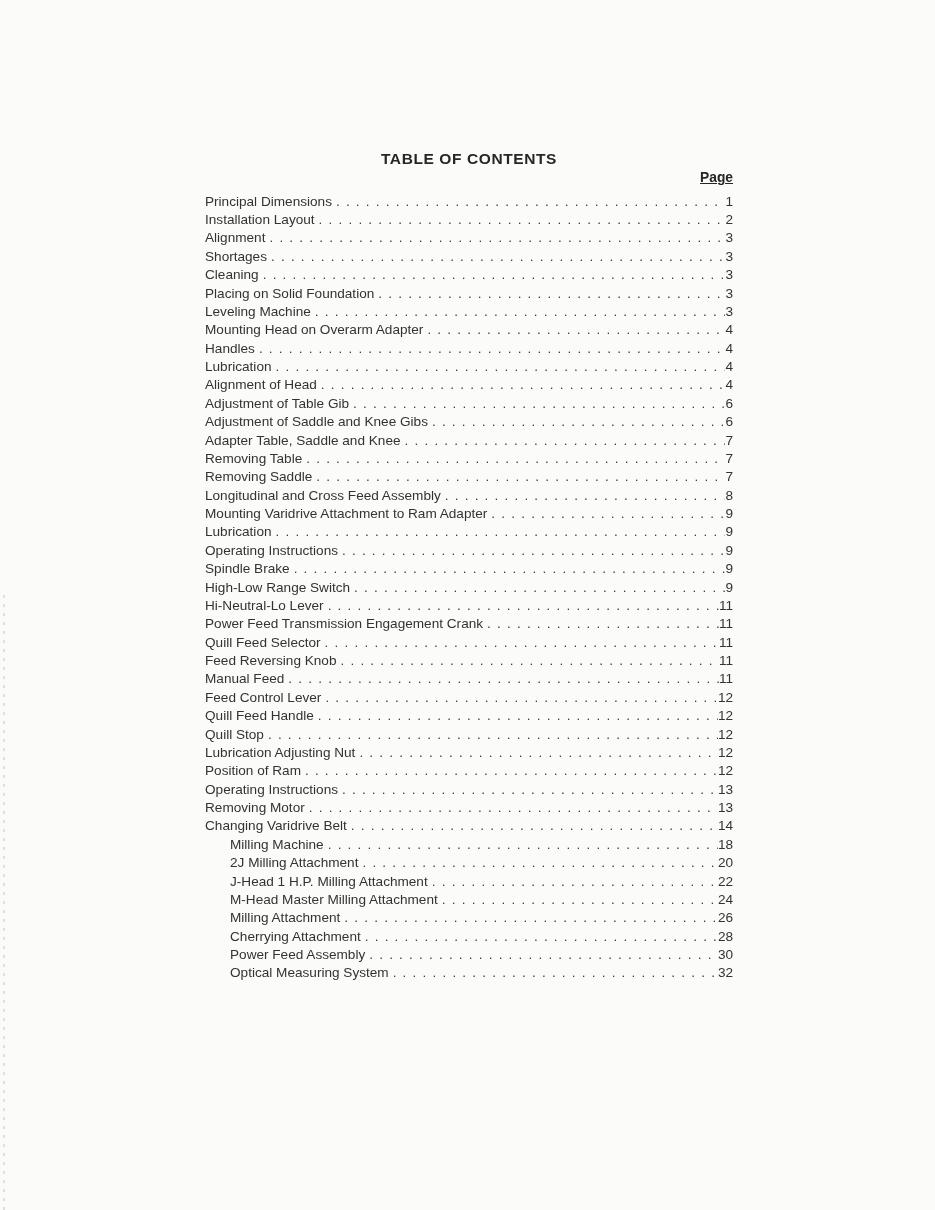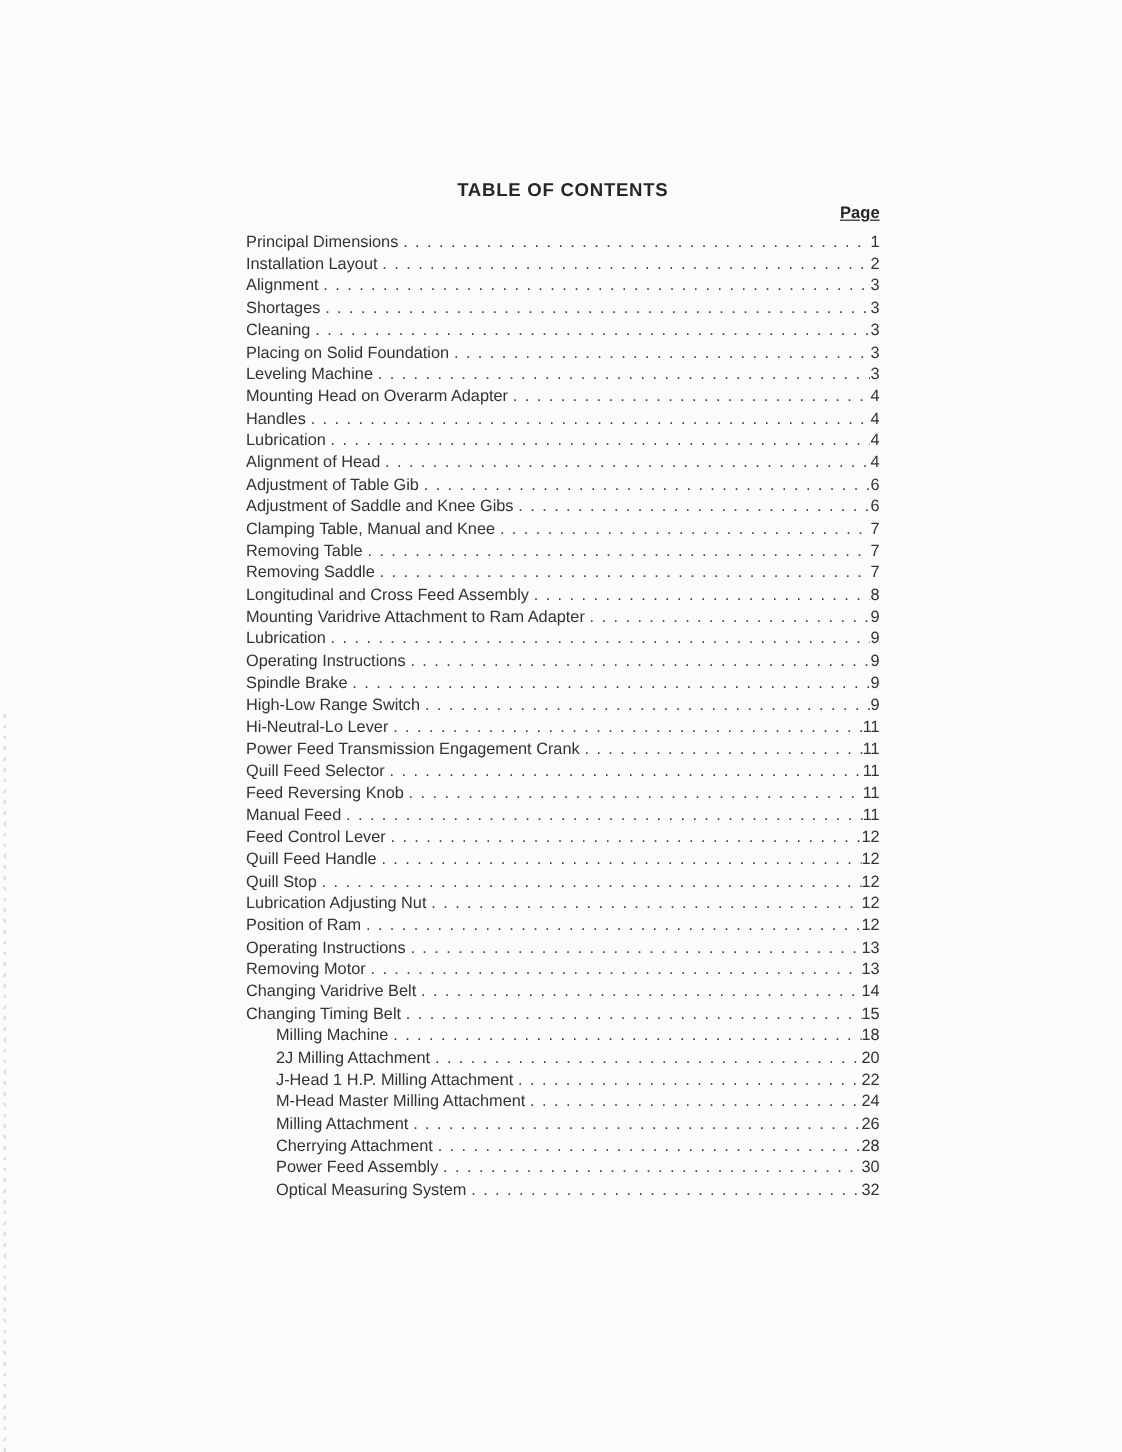--- a/index.html
+++ b/index.html
@@ -152,21 +152,21 @@
     <span class="label">Adjustment of Table Gib</span>
     <span class="leader"></span>
     <span class="pagenum">6</span>
   </div>
       <div class="row">
     <span class="label">Adjustment of Saddle and Knee Gibs</span>
     <span class="leader"></span>
     <span class="pagenum">6</span>
   </div>
       <div class="row">
-    <span class="label">Clamping Table, Manual and Knee</span>
+    <span class="label">Adapter Table, Saddle and Knee</span>
     <span class="leader"></span>
     <span class="pagenum">7</span>
   </div>
       <div class="row">
     <span class="label">Removing Table</span>
     <span class="leader"></span>
     <span class="pagenum">7</span>
   </div>
       <div class="row">
     <span class="label">Removing Saddle</span>
@@ -260,25 +260,20 @@
   </div>
       <div class="row">
     <span class="label">Removing Motor</span>
     <span class="leader"></span>
     <span class="pagenum">13</span>
   </div>
       <div class="row">
     <span class="label">Changing Varidrive Belt</span>
     <span class="leader"></span>
     <span class="pagenum">14</span>
-  </div>
-      <div class="row">
-    <span class="label">Changing Timing Belt</span>
-    <span class="leader"></span>
-    <span class="pagenum">15</span>
   </div>
       <div class="row indent">
     <span class="label">Milling Machine</span>
     <span class="leader"></span>
     <span class="pagenum">18</span>
   </div>
       <div class="row indent">
     <span class="label">2J Milling Attachment</span>
     <span class="leader"></span>
     <span class="pagenum">20</span>

